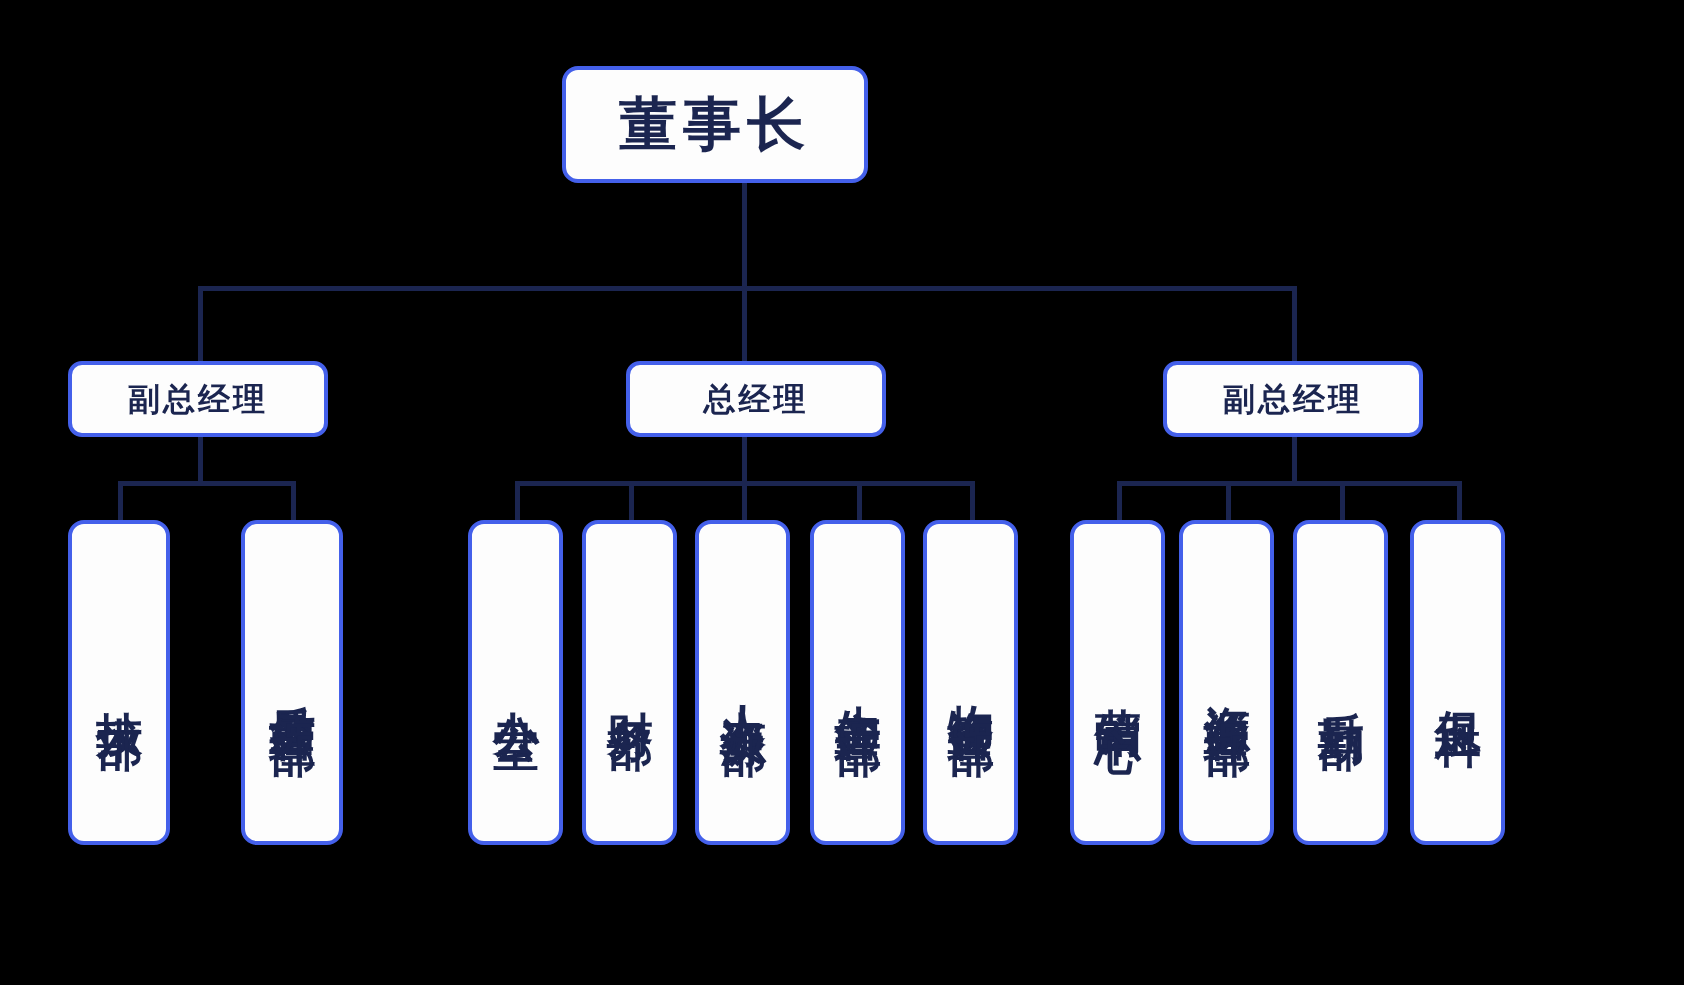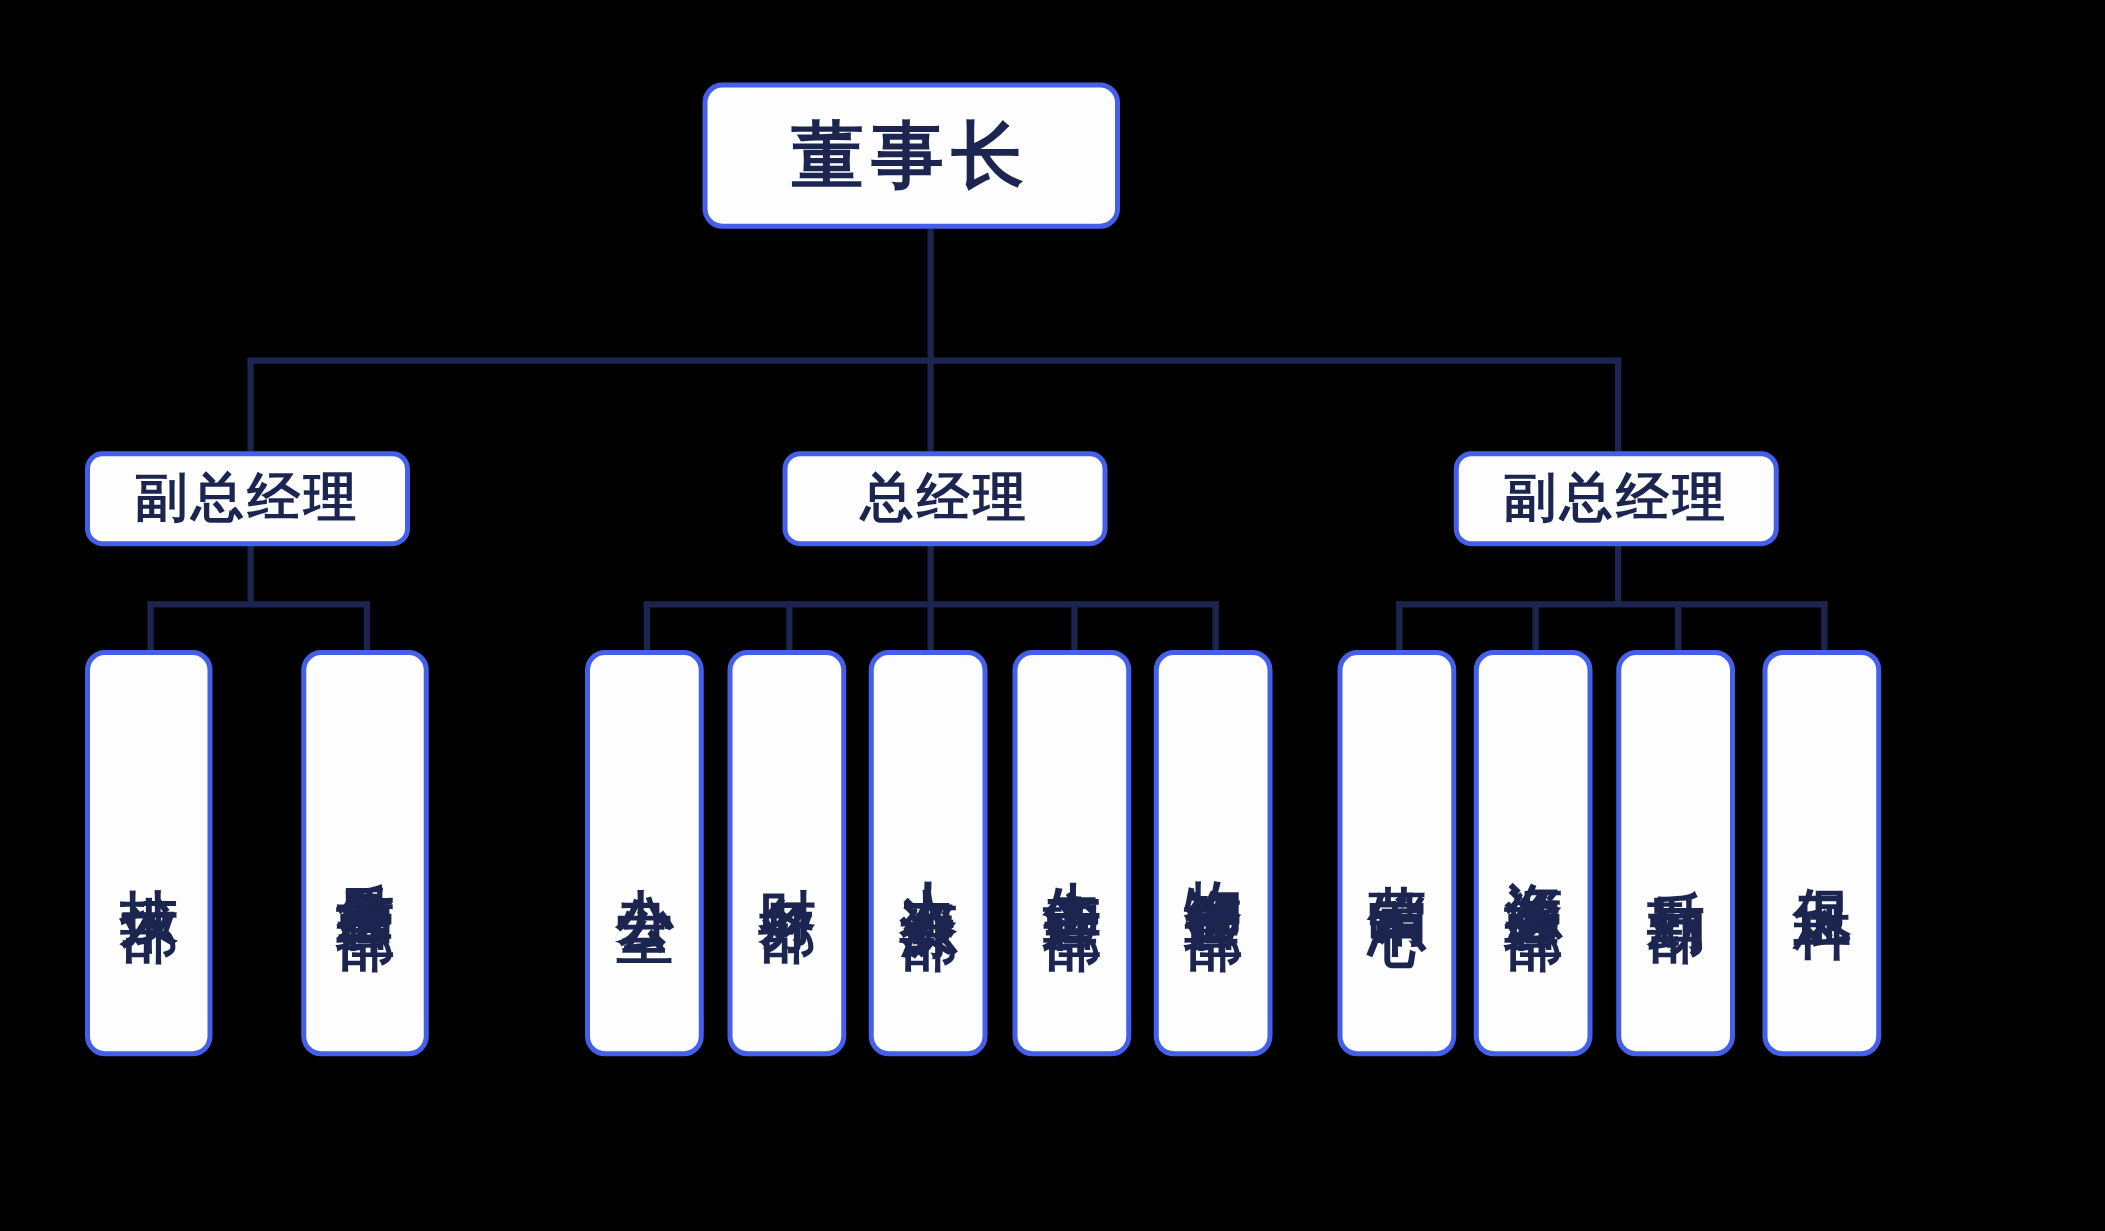--- a/index.html
+++ b/index.html
@@ -31,21 +31,21 @@
     z-index: 3;
   }
   .node.level-0 {
     border-radius: 16px;
     font-size: 58px;
     font-weight: 700;
     letter-spacing: 6px;
   }
   .node.level-1 {
     border-radius: 14px;
-    font-size: 42px;
+    font-size: 32px;
     font-weight: 700;
     letter-spacing: 3px;
   }
   .node.level-2 {
     border-radius: 16px;
     font-size: 46px;
     font-weight: 700;
   }
   .node.level-2 .vtext {
     writing-mode: vertical-rl;
@@ -94,21 +94,21 @@
   <div class="line v" style="left:857px; top:481px; height:40px;"></div>
   <div class="line v" style="left:970px; top:481px; height:40px;"></div>
 
   <div class="line v" style="left:1292px; top:437px; height:45px;"></div>
   <div class="line h" style="left:1117px; top:481px; width:345px;"></div>
   <div class="line v" style="left:1117px; top:481px; height:40px;"></div>
   <div class="line v" style="left:1226px; top:481px; height:40px;"></div>
   <div class="line v" style="left:1340px; top:481px; height:40px;"></div>
   <div class="line v" style="left:1457px; top:481px; height:40px;"></div>
 
-  <div class="node level-0" style="left:562px; top:66px; width:334px; height:117px;">
+  <div class="node level-0" style="left:562px; top:66px; width:306px; height:117px;">
     <span class="htext">董事长</span>
   </div>
 
   <div class="node level-1" style="left:68px; top:361px; width:260px; height:76px;">
     <span class="htext">副总经理</span>
   </div>
 
   <div class="node level-1" style="left:626px; top:361px; width:260px; height:76px;">
     <span class="htext">总经理</span>
   </div>

